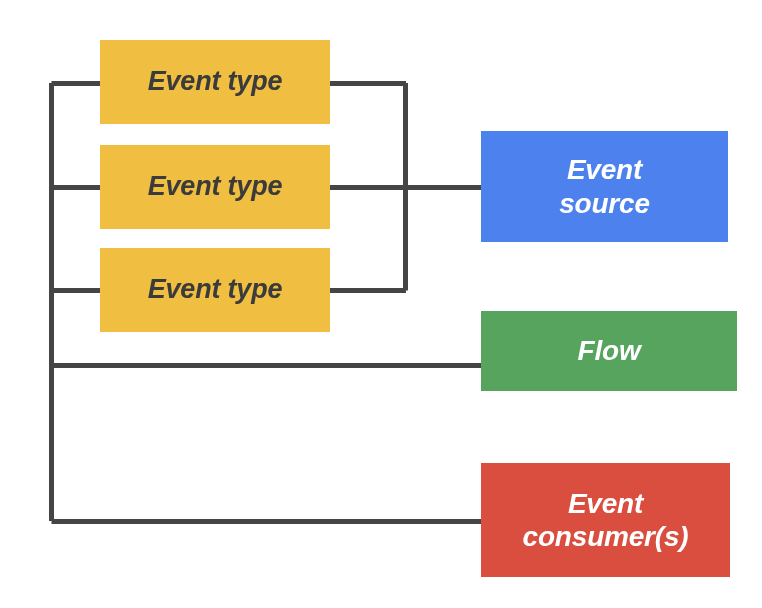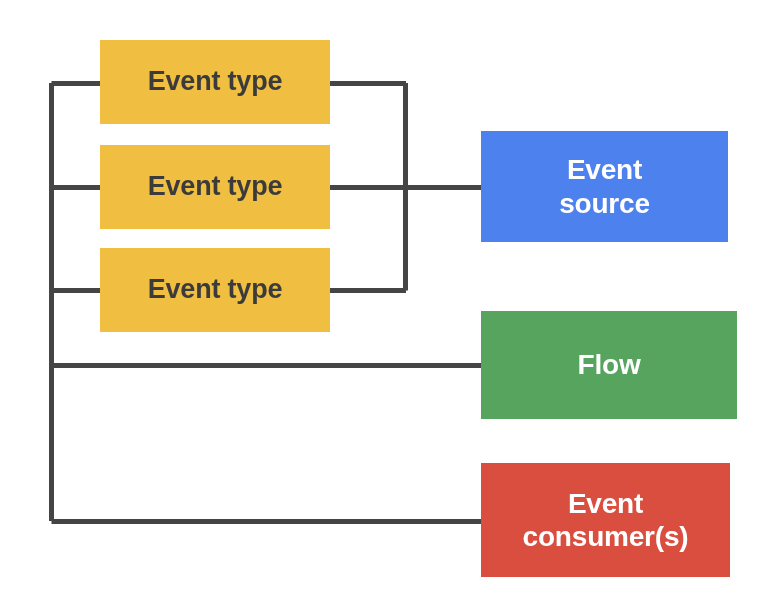--- a/index.html
+++ b/index.html
@@ -52,30 +52,31 @@
   }
   .node-event-consumer {
     background: #d94e3f;
     color: #ffffff;
     font-size: 28px;
   }
   .node-label {
     display: block;
     white-space: pre-line;
     padding: 0 8px;
+    font-style: italic;
   }
 
   
   #node-event-type-1 { left: 100px; top: 40px;  width: 230px; height: 84px; }
   #node-event-type-2 { left: 100px; top: 145px; width: 230px; height: 84px; }
   #node-event-type-3 { left: 100px; top: 248px; width: 230px; height: 84px; }
 
   
   #node-event-source   { left: 481px; top: 131px; width: 247px; height: 111px; }
-  #node-flow           { left: 481px; top: 311px; width: 256px; height: 108px; }
+  #node-flow           { left: 481px; top: 311px; width: 256px; height: 80px; }
   #node-event-consumer { left: 481px; top: 463px; width: 249px; height: 114px; }
 </style>
 </head>
 <body>
 
 <div id="diagram-canvas">
 
   <svg id="connector-layer" viewBox="0 0 762 608" width="762" height="608" aria-hidden="true">
     <g fill="none" stroke="#454545" stroke-width="5" stroke-linecap="butt">
 

